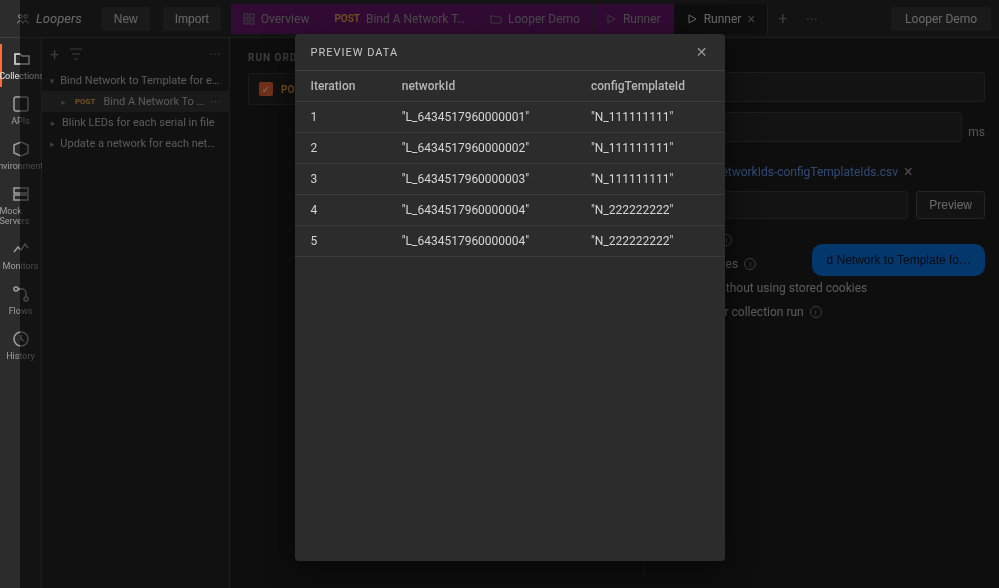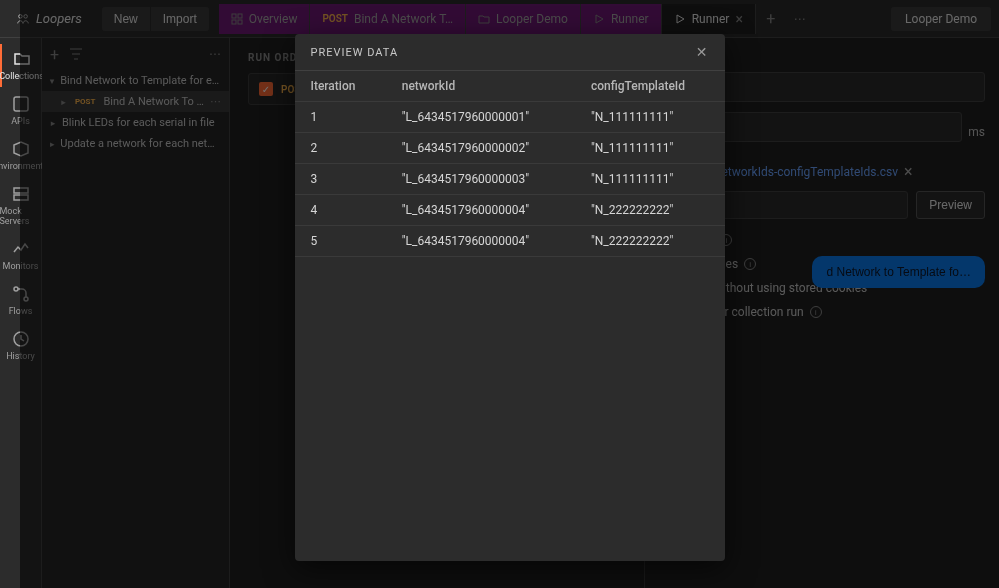--- a/index.html
+++ b/index.html
@@ -23,21 +23,21 @@
     }
     .workspace-sel {
       display: flex;
       align-items: center;
       gap: 6px;
       font-size: 13px;
       padding: 4px 8px;
       font-style: italic;
     }
     .workspace-sel svg { width: 14px; height: 14px; }
-    .pill-group { display: flex; gap: 0; margin-left: 12px; }
+    .pill-group { display: flex; gap: 12px; margin-left: 12px; }
     .pill-btn {
       background: #3b3b3b;
       border: none;
       color: #e6e6e6;
       font-size: 12px;
       padding: 5px 12px;
       cursor: pointer;
     }
     .pill-btn:first-child { border-radius: 3px 0 0 3px; }
     .pill-btn:last-child { border-radius: 0 3px 3px 0; border-left: 1px solid #2c2c2c; }
@@ -169,21 +169,21 @@
       align-items: center;
       justify-content: center;
       color: #fff;
       font-size: 10px;
     }
 
     .rightside {
       position: absolute;
       right: 0;
       top: 38px;
-      bottom: 0;
+      bottom: 12px;
       width: 355px;
       background: #212121;
       border-left: 1px solid #3a3a3a;
       padding: 34px 14px 14px 14px;
       font-size: 12px;
       color: #bdbdbd;
     }
     .inputbox {
       width: 100%;
       height: 30px;

